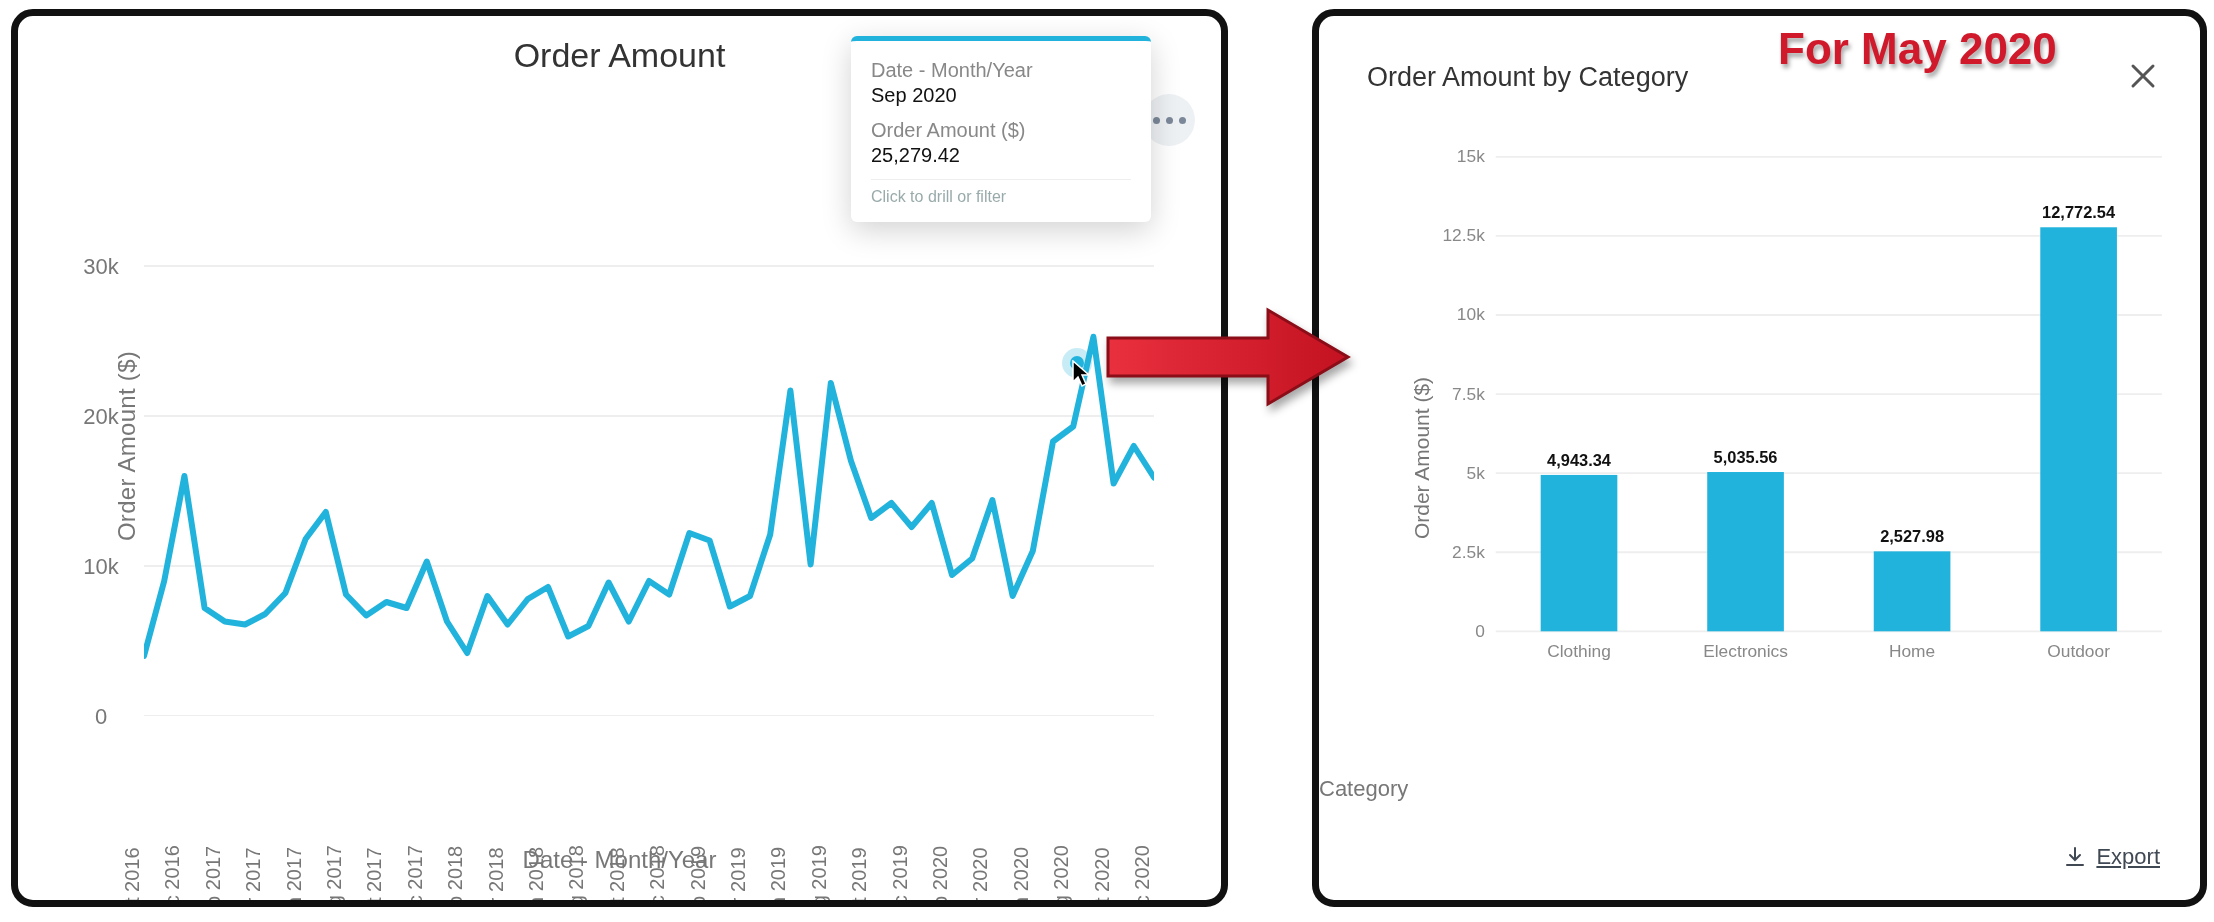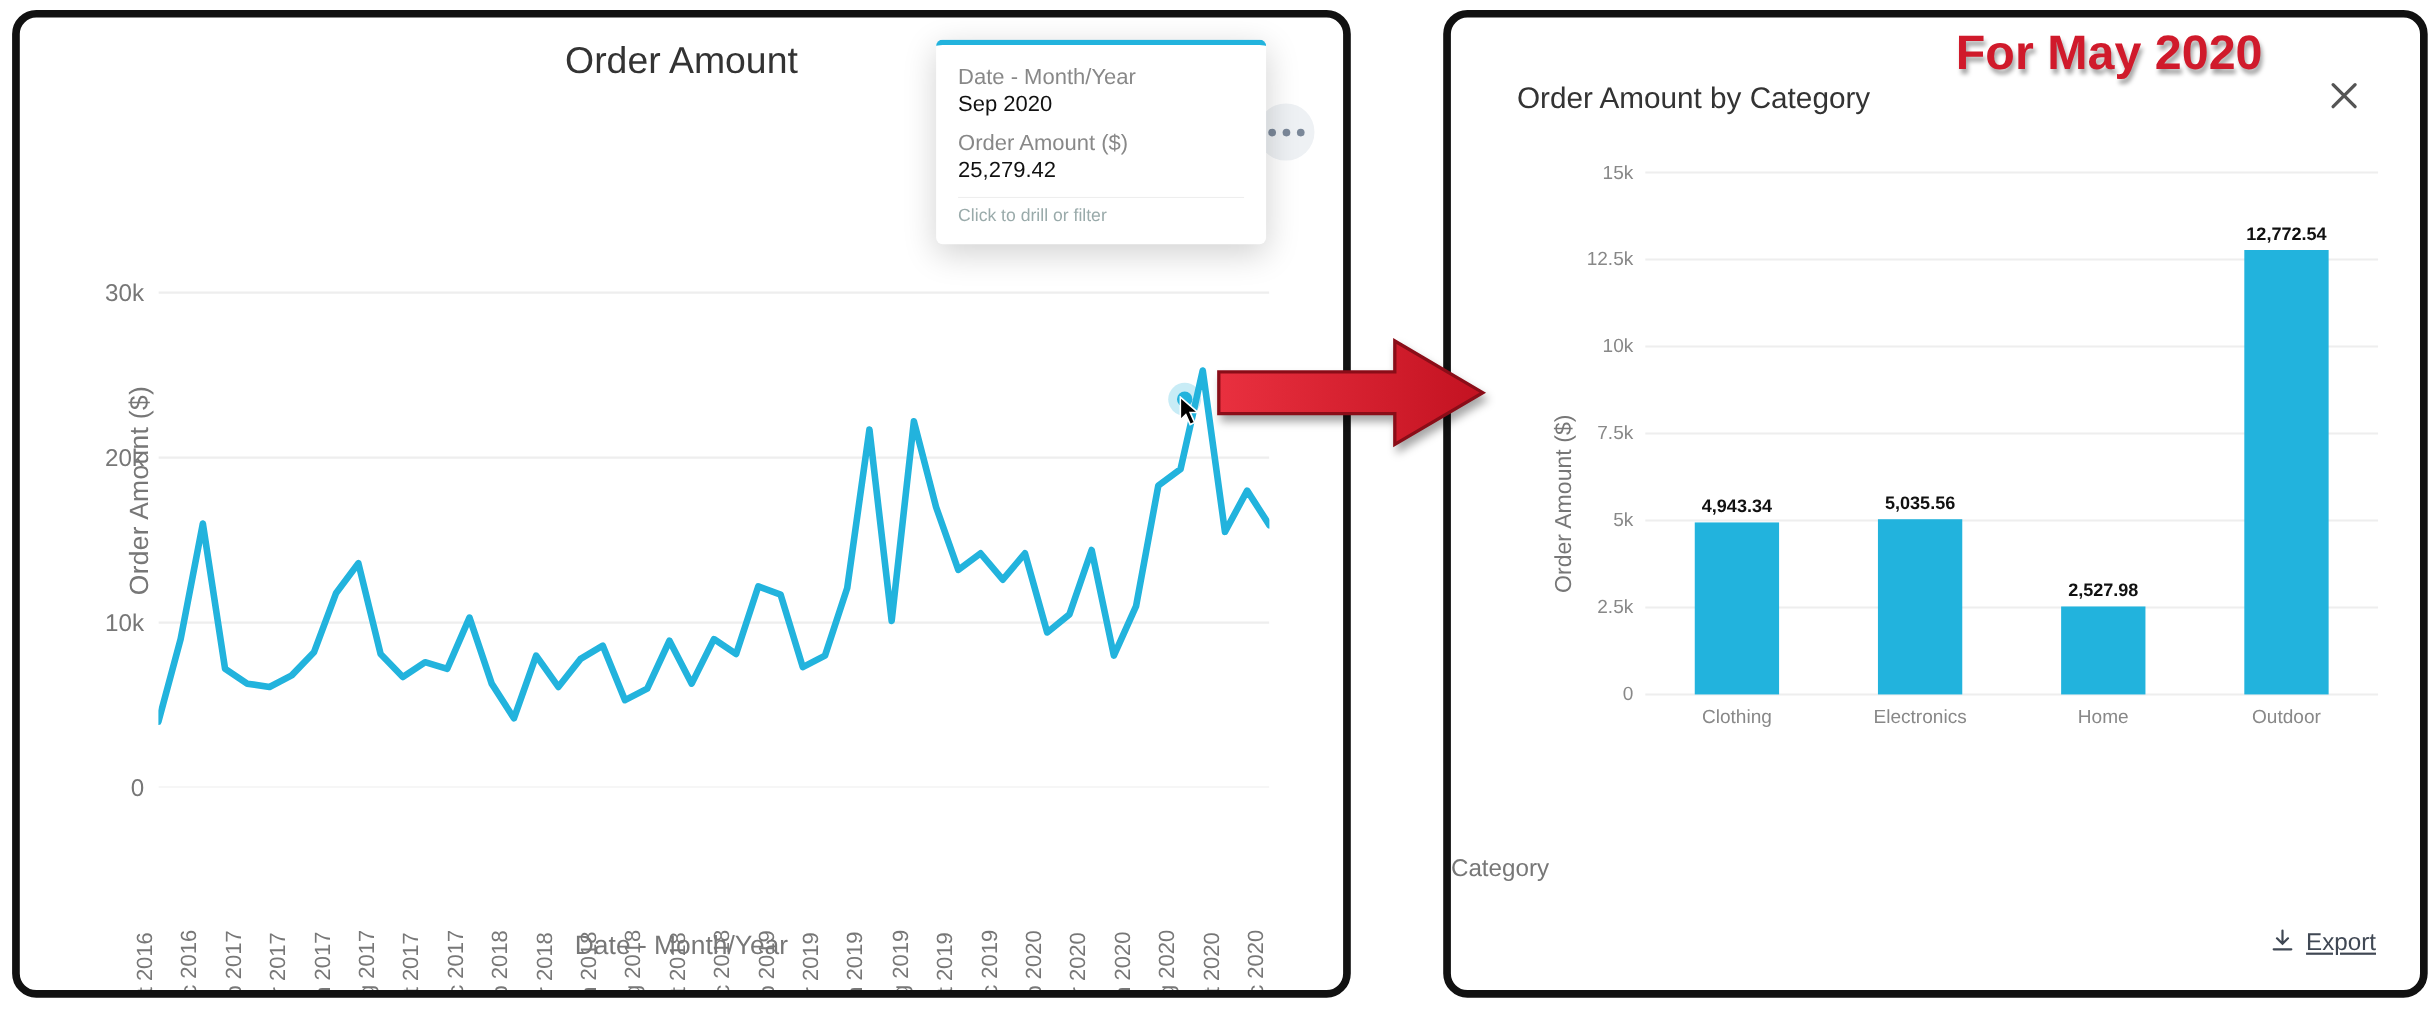--- a/index.html
+++ b/index.html
@@ -1,29 +1,29 @@
 <!DOCTYPE html>
 <html><head>
 <meta charset="utf-8">
 <style>
   html,body{margin:0;padding:0;font-family:-apple-system,Helvetica,Arial,sans-serif;color:#333;background:#fff}
   .stage{position:relative;width:2214px;height:922px}
   .panel{position:absolute;border:7px solid #111;border-radius:22px;background:#fff;box-sizing:border-box;overflow:hidden}
   .left.panel{left:11px;top:9px;width:1217px;height:898px;padding:20px 18px 18px 18px}
-  .right.panel{left:1312px;top:9px;width:895px;height:898px;padding:12px}
+  .right.panel{left:1312px;top:9px;width:895px;height:898px;padding:0}
 
   
   .l-title{font-size:34px;color:#333;text-align:center;}
   .l-ylabel{position:absolute;left:14px;top:430px;transform:translateY(-50%) rotate(-90deg);transform-origin:center;font-size:24px;color:#777;letter-spacing:.3px;white-space:nowrap}
   .l-xlabel{position:absolute;left:0;right:0;bottom:26px;text-align:center;font-size:24px;color:#777}
   .l-plot{position:absolute;left:126px;top:220px;width:1010px;height:480px}
   .l-line{fill:none;stroke:#22b3dd;stroke-width:6;stroke-linejoin:round;stroke-linecap:round}
   .x-ticks{position:absolute;left:126px;top:712px;width:1010px;height:160px}
   .x-tick{position:absolute;bottom:0;width:120px;margin-left:-60px;text-align:center;font-size:20px;color:#777;transform:rotate(-90deg);transform-origin:center bottom;white-space:nowrap}
-  .y-ticks div{position:absolute;right:1090px;width:60px;text-align:right;font-size:22px;color:#777}
+  .y-ticks div{position:absolute;right:1090px;width:60px;text-align:center;font-size:22px;color:#777}
 
   .tooltip{position:absolute;left:833px;top:20px;width:260px;border-radius:6px;background:#fff;box-shadow:0 8px 30px rgba(0,0,0,.18);border-top:5px solid #22b3dd;padding:16px 20px;z-index:5}
   .tooltip .lbl{font-size:20px;color:#888;margin-top:2px}
   .tooltip .val{font-size:20px;color:#111;font-weight:500;margin:2px 0 12px}
   .tooltip hr{border:none;border-top:1px solid #eee;margin:8px 0}
   .tooltip .hint{font-size:16px;color:#9aa}
   .more-btn{position:absolute;right:26px;top:78px;width:52px;height:52px;border-radius:50%;background:#eef1f4;display:flex;align-items:center;justify-content:center;cursor:pointer;z-index:4}
   .more-btn span{display:inline-block;width:7px;height:7px;border-radius:50%;background:#7b8899;margin:0 3px}
 
   .cursor{position:absolute;left:1054px;top:344px;z-index:7}
@@ -38,21 +38,21 @@
   .r-title{font-size:27px;color:#333}
   .r-close{font-size:34px;color:#555;cursor:pointer;line-height:1;padding:4px}
   .caption{position:absolute;left:1778px;top:24px;font-size:44px;font-weight:700;color:#d01a2b;font-family:Arial,Helvetica,sans-serif;text-shadow:2px 4px 4px rgba(0,0,0,.35);z-index:30}
   .r-ylabel{position:absolute;left:22px;top:50%;transform:translateY(-50%) rotate(-90deg);font-size:21px;color:#777;white-space:nowrap}
   .r-plot{position:absolute;left:122px;top:110px;width:730px;height:580px}
   .bar{fill:#22b3dd}
   .bar-label{font-size:18px;fill:#111;font-weight:600;text-anchor:middle}
   .r-tick{font-size:19px;fill:#888;text-anchor:middle}
   .r-ytick{font-size:19px;fill:#888;text-anchor:end}
   .r-xlabel{position:absolute;left:0;right:0;top:760px;text-align:left;font-size:22px;color:#777}
-  .export{position:absolute;right:40px;bottom:30px;font-size:22px;color:#404854;text-decoration:underline;cursor:pointer;display:flex;gap:10px}
+  .export{position:absolute;right:40px;bottom:30px;font-size:22px;color:#404854;text-decoration:underline;cursor:pointer;display:flex;align-items:center;gap:10px}
   .export svg{stroke:#404854}
 </style>
 </head>
 <body>
 
 <div class="stage">
 
   <div class="panel left">
     <div class="more-btn">
       <span></span>

